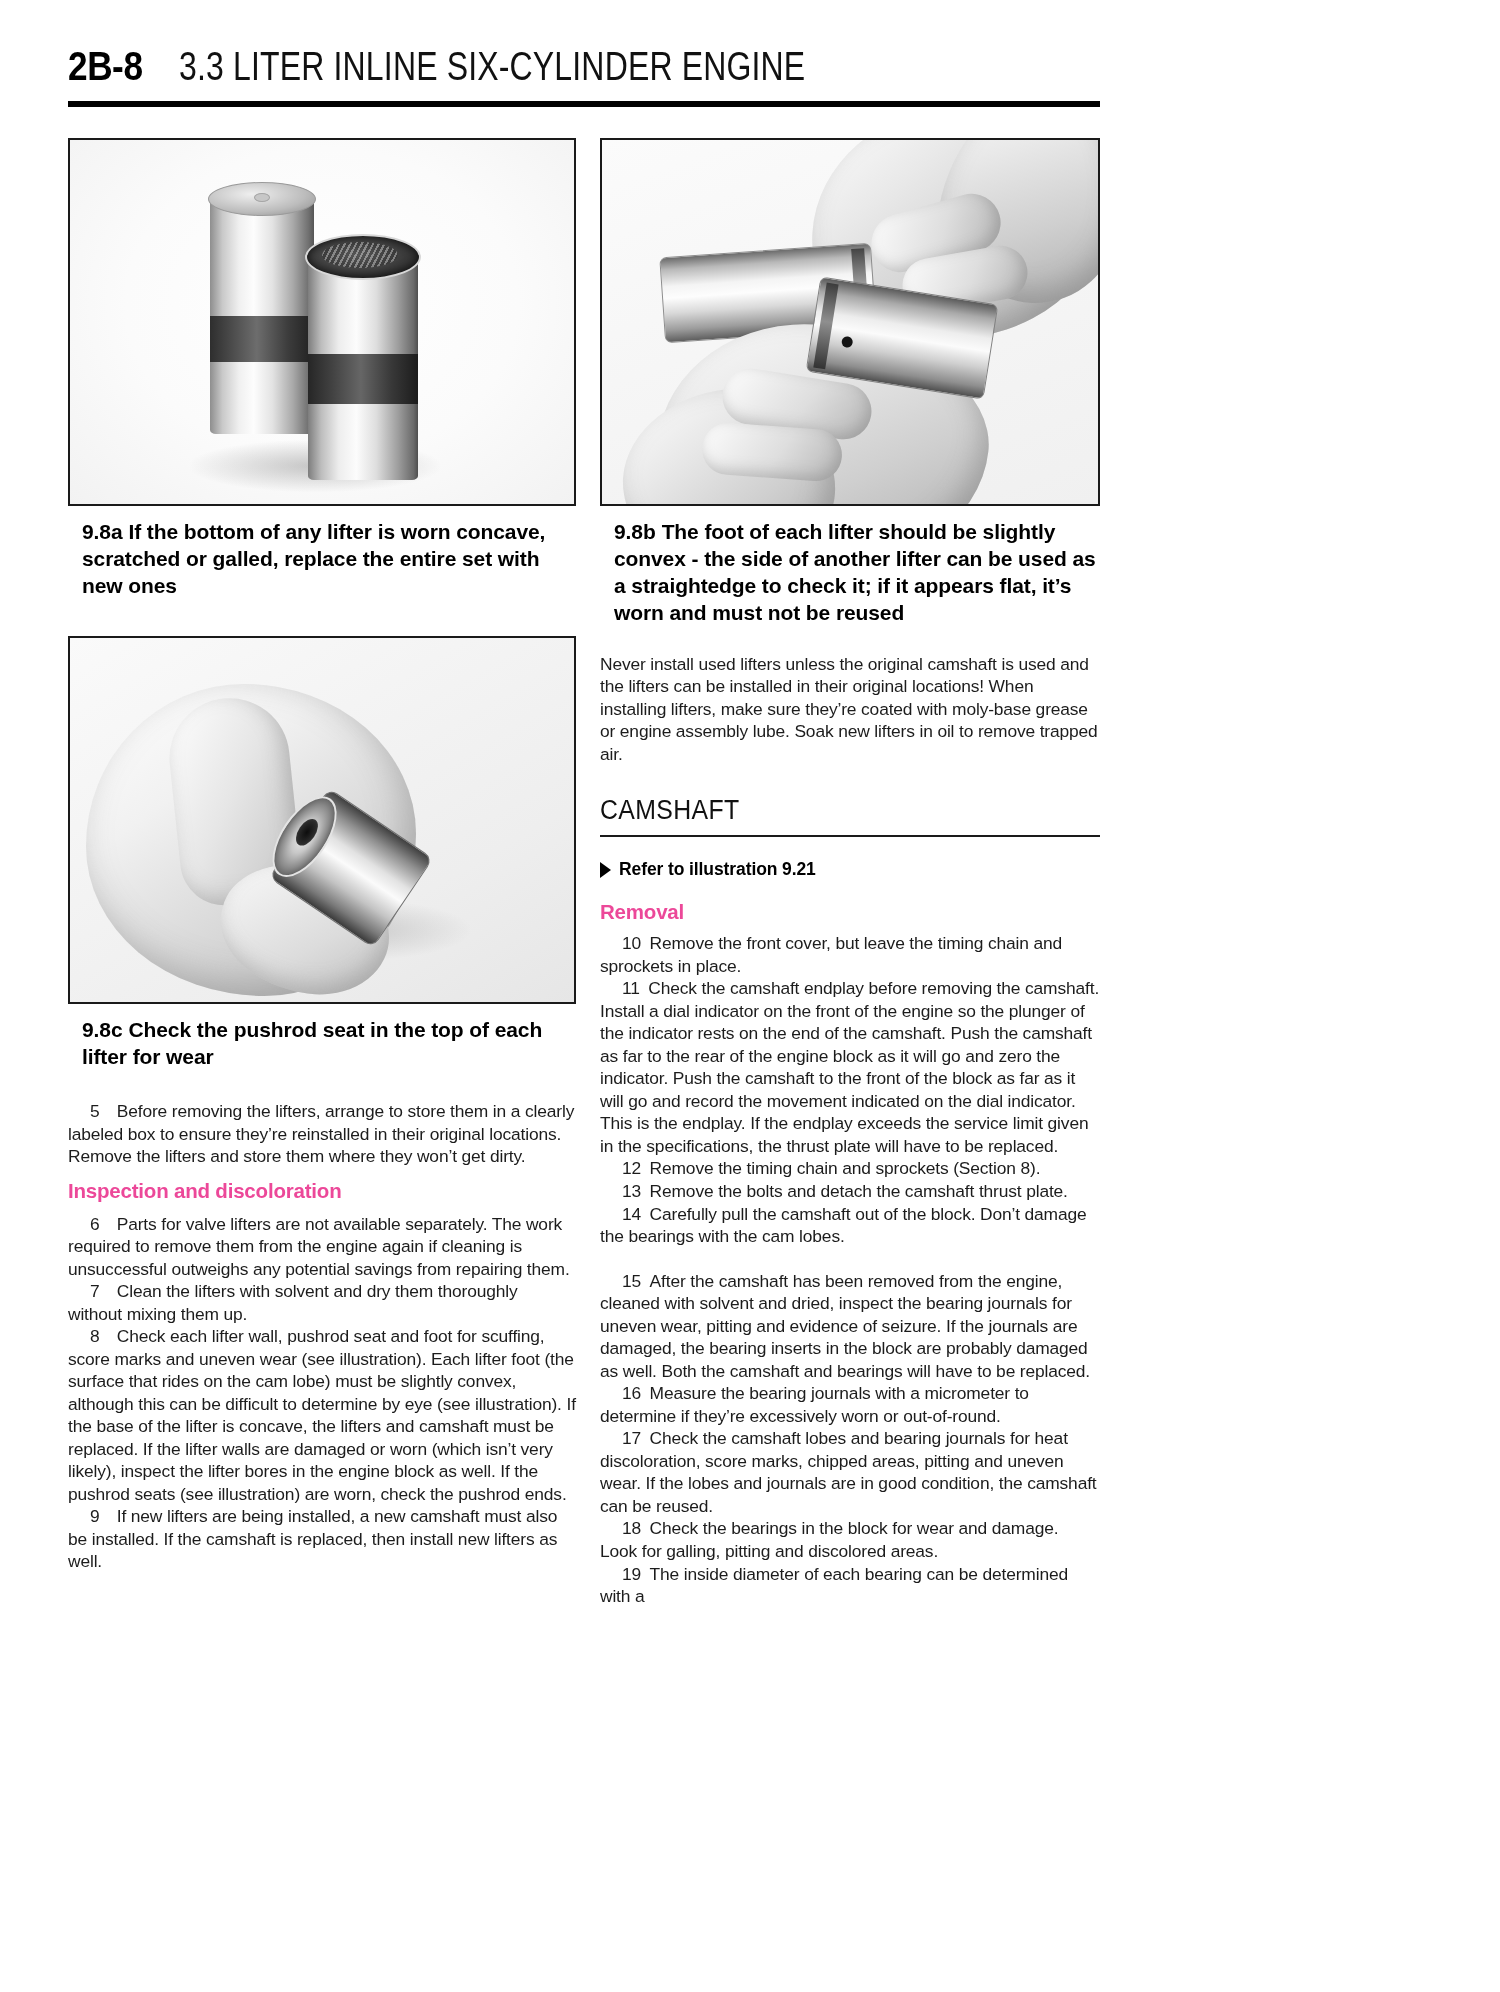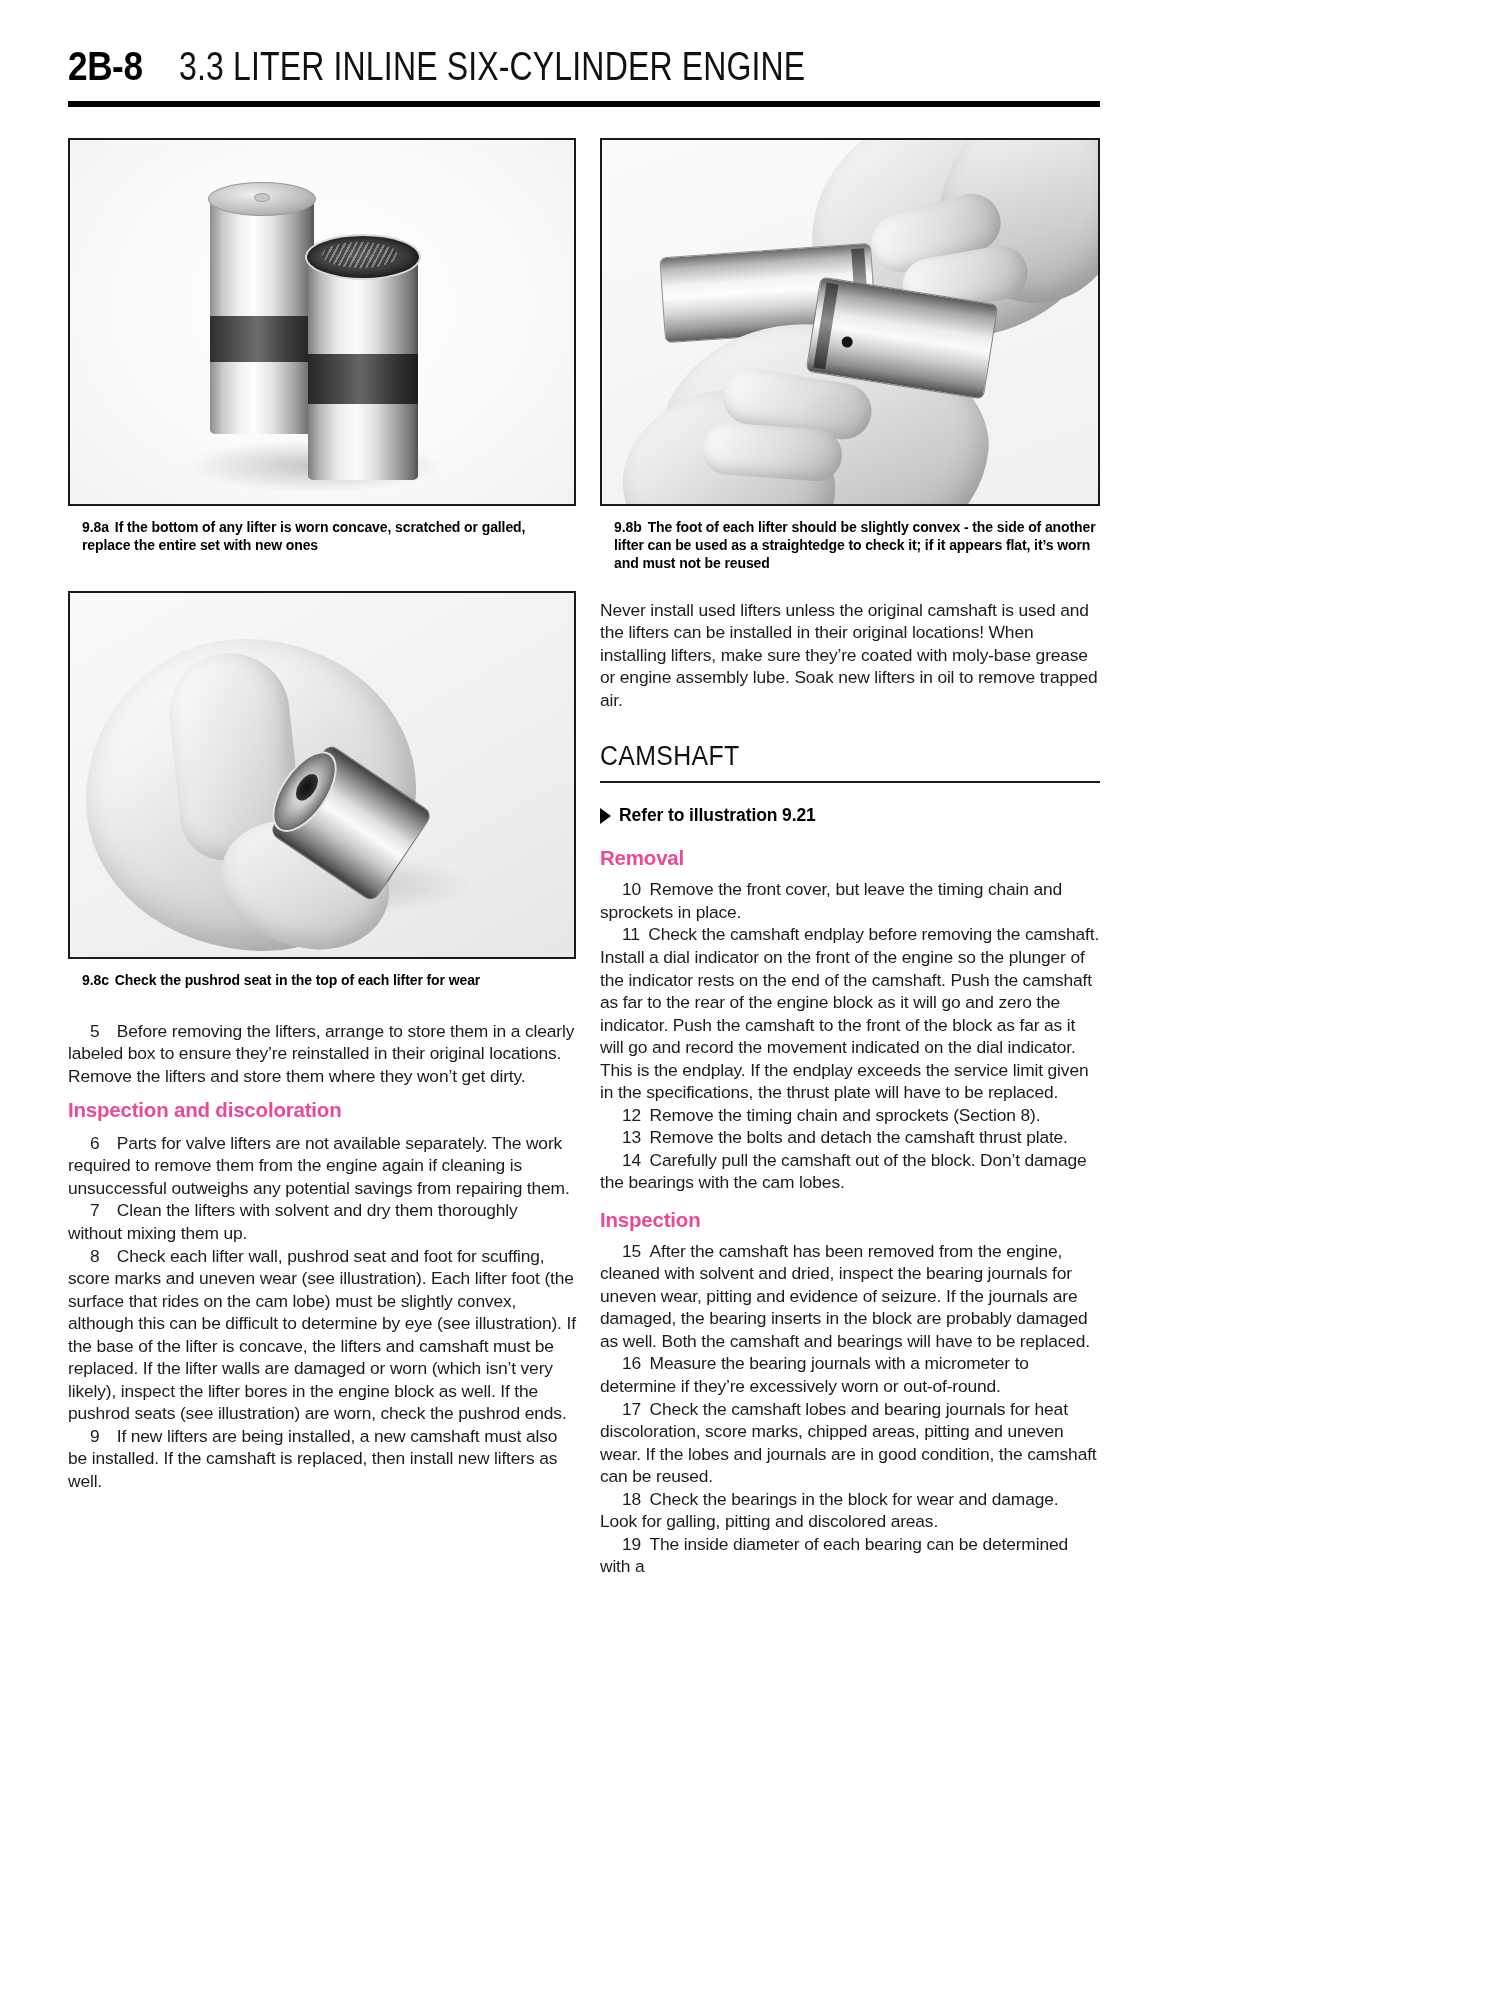--- a/index.html
+++ b/index.html
@@ -79,21 +79,21 @@
     border: 2px solid #1a1a1a;
     background: #fdfdfd;
     position: relative;
     overflow: hidden;
   }
   .fig-a .photo-frame { height: 368px; }
   .fig-b .photo-frame { height: 368px; }
   .fig-c .photo-frame { height: 368px; }
 
   .caption {
-    font-size: 14px;
+    font-size: 21px;
     font-weight: 700;
     line-height: 1.28;
     color: #000;
     margin-top: 13px;
     padding-left: 14px;
     letter-spacing: -0.1px;
   }
   .caption .figno { margin-right: 6px; }
 
   
@@ -445,21 +445,20 @@
     <div class="body-text">
       <p class="indent">10 Remove the front cover, but leave the timing chain and sprockets in place.</p>
       <p class="indent">11 Check the camshaft endplay before removing the camshaft. Install a dial indicator on the front of the engine so the plunger of the indicator rests on the end of the camshaft. Push the camshaft as far to the rear of the engine block as it will go and zero the indicator. Push the camshaft to the front of the block as far as it will go and record the movement indicated on the dial indicator. This is the endplay. If the endplay exceeds the service limit given in the specifications, the thrust plate will have to be replaced.</p>
       <p class="indent">12 Remove the timing chain and sprockets (Section 8).</p>
       <p class="indent">13 Remove the bolts and detach the camshaft thrust plate.</p>
       <p class="indent">14 Carefully pull the camshaft out of the block. Don’t damage the bearings with the cam lobes.</p>
     </div>
 
     <div class="sp-14"></div>
 
-    <div class="sub-head">Inspection</div>
 
     <div class="sp-8"></div>
 
     <div class="body-text">
       <p class="indent">15 After the camshaft has been removed from the engine, cleaned with solvent and dried, inspect the bearing journals for uneven wear, pitting and evidence of seizure. If the journals are damaged, the bearing inserts in the block are probably damaged as well. Both the camshaft and bearings will have to be replaced.</p>
       <p class="indent">16 Measure the bearing journals with a micrometer to determine if they’re excessively worn or out-of-round.</p>
       <p class="indent">17 Check the camshaft lobes and bearing journals for heat discoloration, score marks, chipped areas, pitting and uneven wear. If the lobes and journals are in good condition, the camshaft can be reused.</p>
       <p class="indent">18 Check the bearings in the block for wear and damage. Look for galling, pitting and discolored areas.</p>
       <p class="indent">19 The inside diameter of each bearing can be determined with a</p>
     </div>

